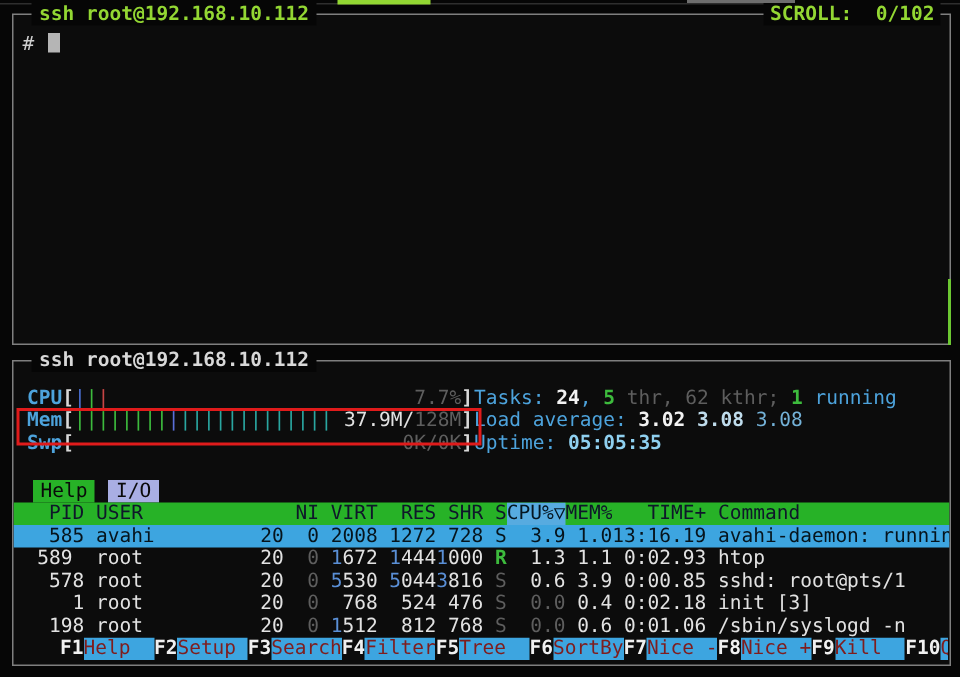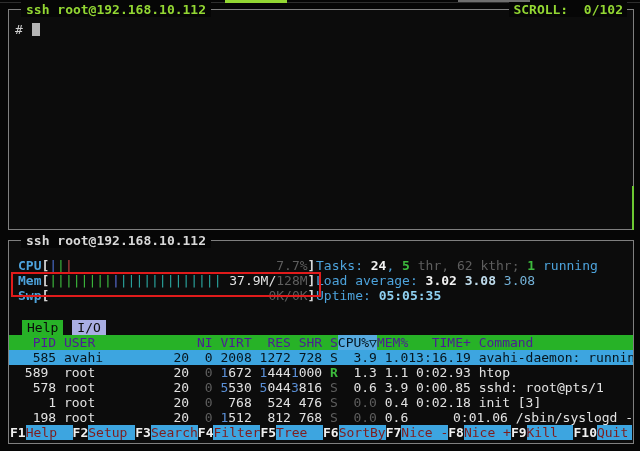--- a/index.html
+++ b/index.html
@@ -47,28 +47,28 @@
 
   .thead{position:absolute;left:0;top:94px;right:0;height:15px;background:var(--hdr-green);}
   .tbody{position:absolute;left:0;top:109px;right:0;}
   .trow,.thead-row{display:flex;height:15px;line-height:15px;padding-left:8px;overflow:hidden;}
   .trow.sel{background:var(--selection);}
   .trow.sel .cell, .trow.sel .cell span{color:#06141c !important;font-weight:normal;}
   .cell{white-space:pre;overflow:hidden;flex:none;}
   .cell.r{text-align:right;}
   .cell.gap{margin-left:1ch;}
   .cell.grow{flex:1 1 auto;}
-  .thead-row .cell{color:#4c1d95;font-weight:normal;}
+  .thead-row .cell{color:#0f172a;font-weight:normal;}
   .thead-row .cell.sortcol{background:var(--sort-col);color:#041520;}
   .v-white{color:#e2e2e2;}
   .v-dim{color:#5e5e5e;}
   .v-green{color:#3dbb3d;font-weight:bold;}
   .v-hl{color:#5a8fd6;}
 
-  .fkeys{position:absolute;left:1px;right:1px;top:184px;height:15px;line-height:15px;display:flex;overflow:hidden;}
+  .fkeys{position:absolute;left:1px;right:1px;top:184px;height:15px;line-height:15px;display:flex;overflow:hidden;padding-left:30px;}
   .fk{display:flex;flex:none;}
   .fk:last-child{flex:1 1 auto;}
   .fk-key{color:#f0f0f0;font-weight:bold;white-space:pre;}
   .fk-label{background:var(--selection);color:#7f1d1d;white-space:pre;width:6ch;}
   .fk:last-child .fk-label{flex:1 1 auto;}
 
   .annotation-rect{position:absolute;left:11px;top:272px;width:306px;height:21px;
                    border:2px solid var(--annotation);pointer-events:none;}
 </style>
 </head>
@@ -180,21 +180,21 @@
             <span class="cell r" style="width: 5ch;"><span class="v-white">198</span></span>
             <span class="cell  gap" style="width: 10ch;"><span class="v-white">root</span></span>
             <span class="cell r" style="width: 6ch;"><span class="v-white">20</span></span>
             <span class="cell r" style="width: 3ch;"><span class="v-dim">0</span></span>
             <span class="cell r" style="width: 5ch;"><span class="v-hl">1</span><span class="v-white">512</span></span>
             <span class="cell r" style="width: 5ch;"><span class="v-white">812</span></span>
             <span class="cell r" style="width: 4ch;"><span class="v-white">768</span></span>
             <span class="cell r" style="width: 2ch;"><span class="v-dim">S</span></span>
             <span class="cell r" style="width: 5ch;"><span class="v-dim">0.0</span></span>
             <span class="cell r" style="width: 4ch;"><span class="v-white">0.6</span></span>
-            <span class="cell r" style="width: 8ch; padding-left: 37px;"><span class="v-white">0:01.06</span></span>
+            <span class="cell r" style="width: 8ch;"><span class="v-white">0:01.06</span></span>
             <span class="cell  gap grow"><span class="v-white">/sbin/syslogd -n</span></span>
           </div>
         </div>
       <div class="fkeys" id="fkeys">
           <span class="fk">
             <span class="fk-key">F1</span>
             <span class="fk-label">Help</span>
           </span>
           <span class="fk">
             <span class="fk-key">F2</span>

